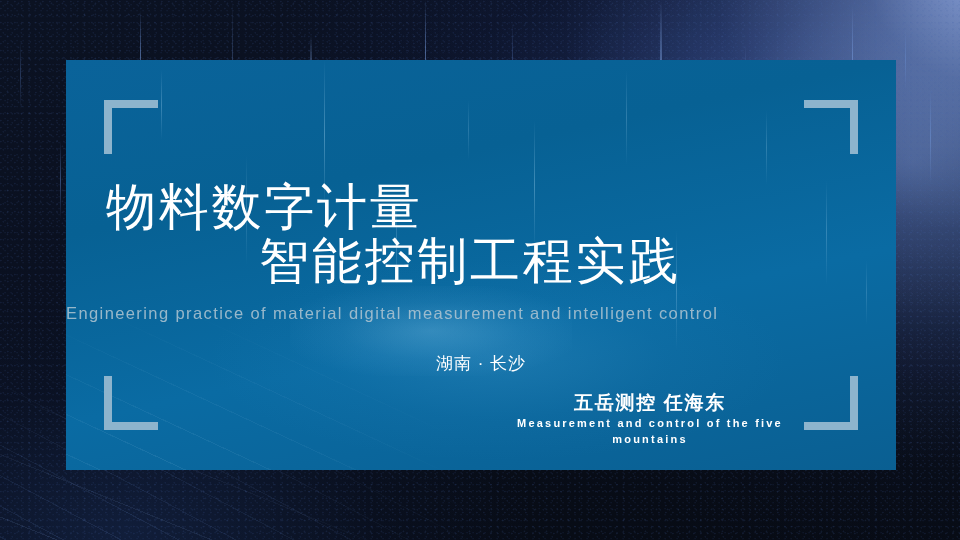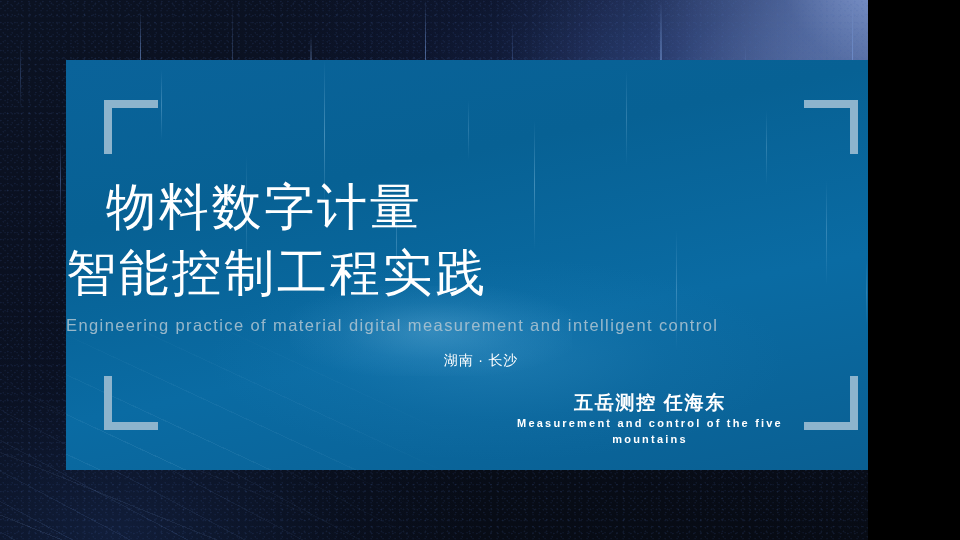--- a/index.html
+++ b/index.html
@@ -2,21 +2,21 @@
 <html><head>
 <meta charset="utf-8">
 <style>
   html, body {
     margin: 0;
     padding: 0;
     background: #000;
   }
   #slide {
     position: relative;
-    width: 868px;
+    width: 960px;
     height: 540px;
     overflow: hidden;
     font-family: "Liberation Sans", "DejaVu Sans", sans-serif;
     background: #090f1c;
   }
 
   
   .bg-base {
     position: absolute;
     inset: 0;
@@ -233,40 +233,39 @@
     letter-spacing: 0.055em;
     padding-left: 40px;
     white-space: nowrap;
   }
   .title-line2 {
     font-size: 50px;
     line-height: 1.08;
     font-weight: 400;
     color: #ffffff;
     letter-spacing: 0.055em;
-    text-align: left;
+    text-align: center;
     padding-right: 22px;
-    margin-top: 12px;
     white-space: nowrap;
   }
   .subtitle-en {
     margin-top: 16px;
     text-align: left;
     font-size: 16.5px;
     letter-spacing: 0.085em;
     color: #b7c9d4;
     opacity: 0.82;
     white-space: nowrap;
   }
   .location {
     position: absolute;
     left: 0; right: 0;
     top: 292px;
     text-align: center;
-    font-size: 14px;
+    font-size: 17px;
     letter-spacing: 0.06em;
     color: #ffffff;
   }
   .author-block {
     position: absolute;
     right: 96px;
     bottom: 22px;
     width: 300px;
     text-align: center;
   }

